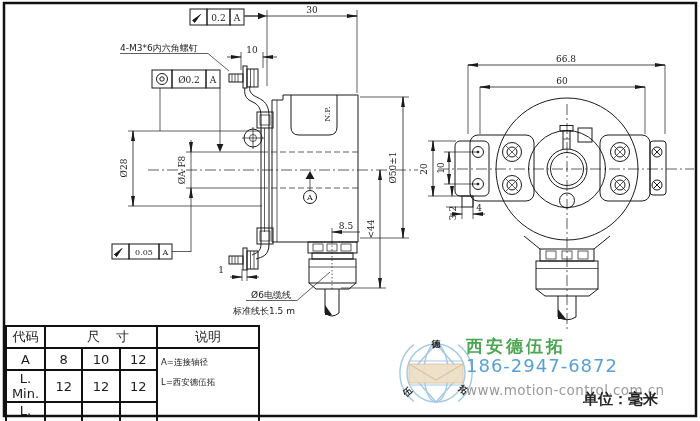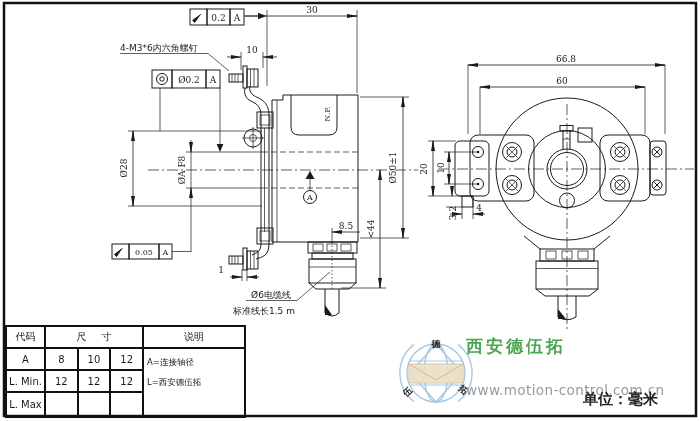--- a/index.html
+++ b/index.html
@@ -10,25 +10,25 @@
   svg .dim{stroke:#1b1b1b;stroke-width:.8;fill:none;}
   svg .dash{stroke:#1b1b1b;stroke-width:.7;fill:none;stroke-dasharray:6 3;}
   svg .cl{stroke:#1b1b1b;stroke-width:.7;fill:none;stroke-dasharray:11 3 2 3;}
   svg .dot{stroke:#1b1b1b;stroke-width:.7;fill:none;stroke-dasharray:1.5 2;}
   svg .fl{fill:#1b1b1b;stroke:none;}
   svg text{fill:#1b1b1b;font-family:"DejaVu Serif","Liberation Serif",serif;font-size:9px;}
   svg text.cjk{font-family:"DejaVu Sans","Liberation Sans",sans-serif;font-size:9px;}
   svg text.sm{font-size:8px;}
   
   .spec{position:absolute;left:5px;top:325px;border-collapse:collapse;table-layout:fixed;}
-  .spec td{border:2px solid #111;font-size:10px;text-align:center;padding:0;color:#1b1b1b;
+  .spec td{border:2px solid #111;font-size:13px;text-align:center;padding:0;color:#1b1b1b;
            font-family:"DejaVu Sans","Liberation Sans",sans-serif;}
   .spec tr{height:22px;}
   .spec td.desc{text-align:left;vertical-align:top;padding:3px 0 8px 3px;font-size:8.5px;line-height:20px;}
-  .spec td.size-hdr{letter-spacing:6px;padding-left:6px;margin-top:7px;}
+  .spec td.size-hdr{letter-spacing:6px;padding-left:20px;margin-top:7px;}
   
   .wm-company{position:absolute;left:466px;top:335px;font-size:17px;font-weight:600;letter-spacing:3px;}
   .wm-phone{position:absolute;left:466px;top:355px;font-size:18px;letter-spacing:1px;}
   .wm-url{position:absolute;left:466px;top:382px;font-size:13.5px;letter-spacing:.4px;}
   .wm-unit{position:absolute;left:583px;top:390px;font-size:15px;font-weight:600;color:#222;}
 </style>
 </head>
 <body>
 
 <div id="sheet">
@@ -398,15 +398,16 @@
   </g>
   <g stroke="#a4c9e4" stroke-width="1.2" fill="none">
     <line x1="16" y1="30" x2="68" y2="30"></line>
     <line x1="16" y1="54" x2="68" y2="54"></line>
   </g>
   <text x="42" y="16" text-anchor="middle" font-size="13" font-weight="bold" fill="#4aa550">德</text>
   <text x="13" y="64" text-anchor="middle" font-size="12" font-weight="bold" fill="#4aa550" transform="rotate(-42 13 60)">伍</text>
   <text x="70" y="62" text-anchor="middle" font-size="12" font-weight="bold" fill="#4aa550" transform="rotate(42 70 58)">拓</text>
 </svg>
 <div class="wm-company" style="color:#4aa550;text-align:center;">西安德伍拓</div>
+<div class="wm-phone" style="color:#58a0d8;">186-2947-6872</div>
 <div class="wm-url" style="color:#9a9a9a;">www.motion-control.com.cn</div>
 <div class="wm-unit">单位：毫米</div>
 </div>
 
 </body></html>

